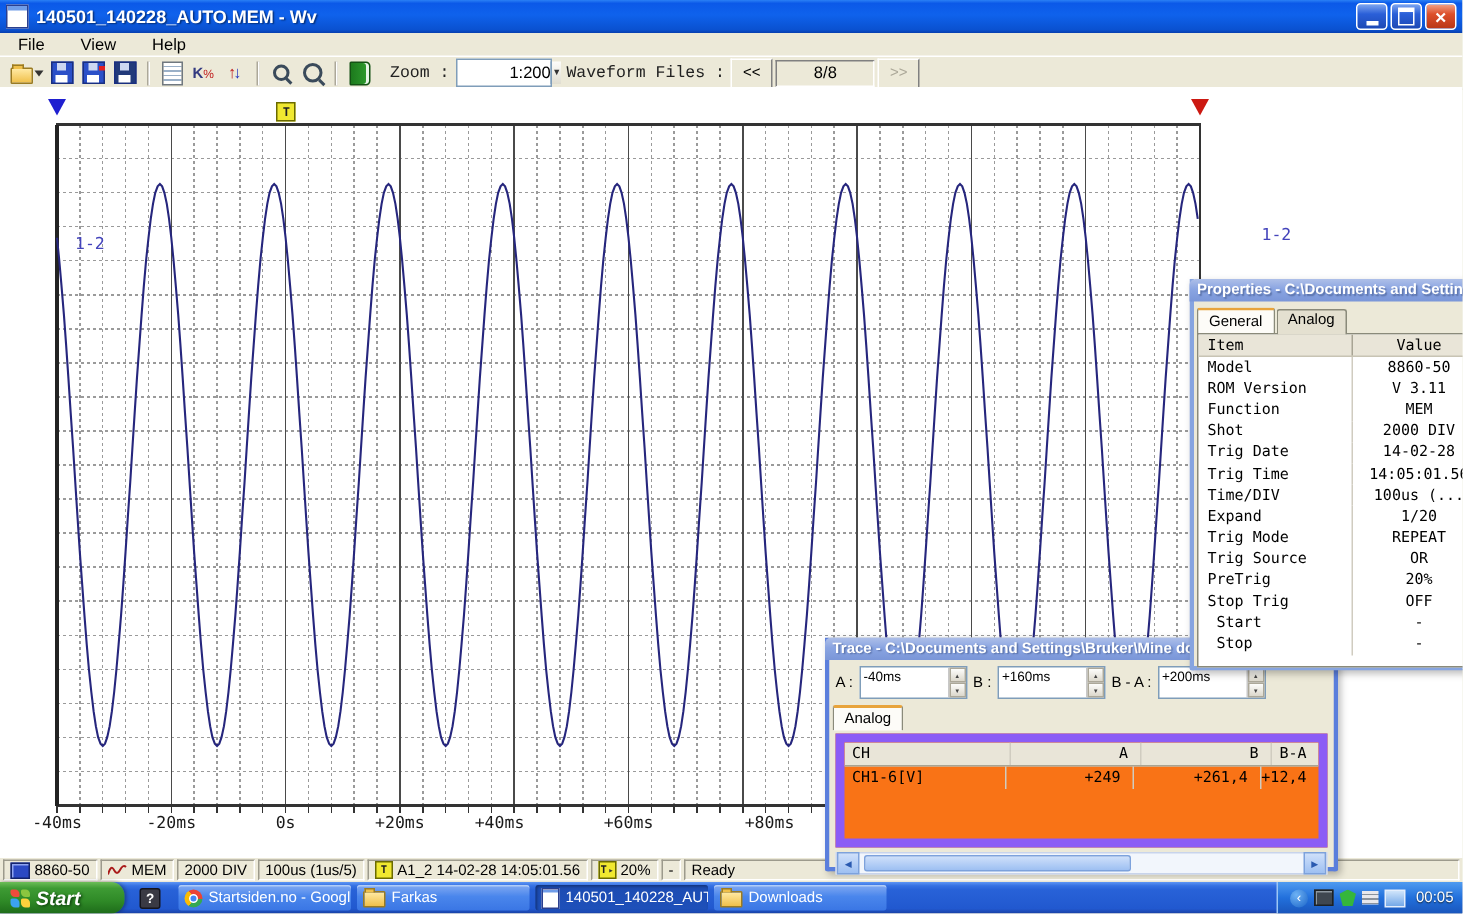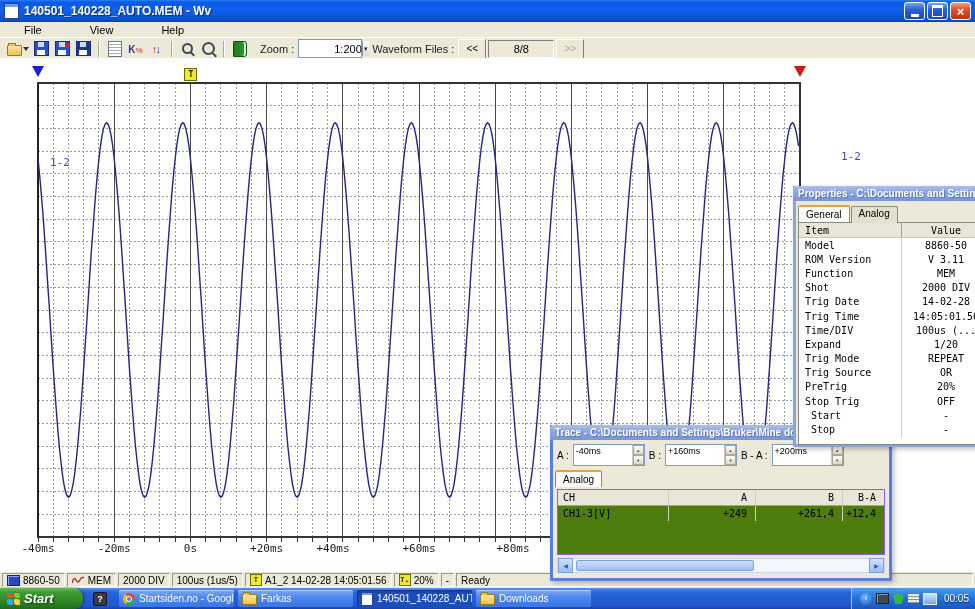--- a/index.html
+++ b/index.html
@@ -11,21 +11,21 @@
     display:flex;align-items:center;color:#fff;font-weight:bold;font-size:12px;padding:0 4px;box-sizing:border-box;z-index:1;}
   .app-icon{width:13px;height:14px;background:#fff;border:1px solid #2a3f8f;box-shadow:inset 0 3px 0 #6f9ce8;margin-right:5px;}
   .titlebar .title{flex:1;text-shadow:1px 1px 1px #04307c;white-space:nowrap;overflow:hidden;}
   .winbtn{width:21px;height:18px;border-radius:3px;margin-left:2px;display:flex;align-items:center;justify-content:center;
     border:1px solid #fff;box-sizing:border-box;color:#fff;}
   .winbtn.min,.winbtn.max{background:linear-gradient(180deg,#7ba4ef,#2a5fd8 40%,#1d49b5);}
   .winbtn.close{background:linear-gradient(180deg,#f0a086,#dd4f2a 40%,#b93717);font-size:13px;font-weight:bold;line-height:1;}
   .glyph-min{width:8px;height:3px;background:#fff;margin-top:8px;}
   .glyph-max{width:9px;height:8px;border:1px solid #fff;border-top:3px solid #fff;}
   .menubar{position:absolute;top:22px;left:0;width:975px;height:15px;background:#ece9d8;font-size:11px;display:flex;align-items:center;z-index:1;}
-  .menubar span{padding:1px 24px;}
+  .menubar span{padding:1px 12px;}
   .toolbar{position:absolute;top:37px;left:0;width:975px;height:21px;background:#ece9d8;border-top:1px solid #fff;
     border-bottom:1px solid #d8d4c8;display:flex;align-items:center;font-size:11px;z-index:1;}
   .tb-sep{width:1px;height:16px;background:#aca899;border-right:1px solid #fff;margin:0 4px;}
   .tb-btn{width:21px;height:19px;display:flex;align-items:center;justify-content:center;position:relative;}
   .ic-folder{width:13px;height:9px;background:linear-gradient(#ffe9a2,#f0c04a);border:1px solid #9a7b22;border-radius:1px;position:relative;margin-top:3px;}
   .ic-folder::before{content:"";position:absolute;top:-3px;left:0;width:6px;height:2px;background:#f0c04a;border:1px solid #9a7b22;border-bottom:none;}
   .ic-drop{width:0;height:0;border-left:3px solid transparent;border-right:3px solid transparent;border-top:4px solid #333;margin-left:1px;}
   .ic-floppy{width:13px;height:13px;background:#2b50c8;border:1px solid #1a2f80;position:relative;}
   .ic-floppy::before{content:"";position:absolute;top:0;left:3px;width:6px;height:5px;background:#cdd8f2;}
   .ic-floppy::after{content:"";position:absolute;bottom:0;left:2px;width:8px;height:5px;background:#fff;}
@@ -33,21 +33,21 @@
   .ic-floppy.reddot::before{background:#cdd8f2;box-shadow:6px 1px 0 -1px #e02020;}
   .ic-sheet{width:12px;height:14px;background:repeating-linear-gradient(#fff 0 2px,#9ab0c8 2px 3px);border:1px solid #70787f;}
   .ic-convert b{font-size:10px;color:#333a80;}
   .ic-convert i{font-size:8px;color:#c02020;font-style:normal;}
   .arrow-up{color:#c02020;font-size:11px;font-weight:bold;}
   .arrow-dn{color:#2030c0;font-size:11px;font-weight:bold;margin-left:-2px;}
   .ic-mag{width:7px;height:7px;border:2px solid #3a4a5a;border-radius:50%;position:relative;}
   .ic-mag::after{content:"";position:absolute;width:5px;height:2px;background:#3a4a5a;transform:rotate(45deg);right:-4px;bottom:-3px;}
   .ic-mag.big{width:9px;height:9px;}
   .ic-book{width:12px;height:14px;background:linear-gradient(90deg,#1d7a1d,#2f9e2f);border:1px solid #145214;border-radius:1px 3px 3px 1px;box-shadow:inset -2px 0 0 #e8f5e8;}
-  .tb-label{margin:0 4px 0 10px;color:#222;}
+  .tb-label{margin:0 4px 0 10px;color:#222;font-family:Liberation Mono, monospace;}
   .combo{width:62px;height:17px;background:#fff;border:1px solid #7f9db9;display:flex;align-items:center;font-size:11px;}
   .combo .val{flex:1;padding-left:3px;margin-left:32px;}
   .combo .dd{width:15px;height:15px;background:linear-gradient(#fdfdfb,#e0ddd0);border-left:1px solid #7f9db9;display:flex;align-items:center;justify-content:center;font-size:6px;color:#333;}
   .xp-btn{height:18px;min-width:22px;background:#ece9d8;border:1px solid;border-color:#fff #808080 #808080 #fff;
     font-size:10px;display:flex;align-items:center;justify-content:center;padding:0 2px;}
   .xp-btn.disabled{color:#aca899;}
   .count-box{width:64px;height:16px;border:1px solid;border-color:#808080 #fff #fff #808080;background:#ece9d8;
     font-size:11px;display:flex;align-items:center;justify-content:center;margin:0 2px;}
   
   .client{position:absolute;top:58px;left:0;width:975px;height:514px;background:#fff;z-index:1;}
@@ -90,21 +90,21 @@
   .prow .c2{width:88px;text-align:center;border-right:1px solid #d0ccc0;align-self:stretch;display:flex;align-items:center;justify-content:center;}
   .prow.header .c2{border-right:1px solid #a8a494;}
   
   #trace{left:550px;top:425px;width:336px;height:153px;z-index:5;border-color:#5a7edc;}
   .cursor-row{display:flex;align-items:center;gap:4px;padding:4px 4px 0 4px;font-size:10px;}
   .spin{width:72px;height:22px;background:#fff;border:1px solid #7f9db9;display:flex;box-sizing:border-box;}
   .spin .v{flex:1;font-size:9px;padding:1px 0 0 2px;}
   .spin .btns{width:11px;display:flex;flex-direction:column;border-left:1px solid #c8c8c8;}
   .spin .btns div{flex:1;background:linear-gradient(#fdfdfb,#dcd8cc);border:1px solid #aca899;font-size:4px;
     display:flex;align-items:center;justify-content:center;color:#444;}
-  .ttable{margin:2px 4px 0 4px;border:1px solid #8b5cf6;background:#4d7c0f;height:64px;overflow:hidden;
+  .ttable{margin:2px 4px 0 4px;border:6px solid #8b5cf6;background:#f97316;height:64px;overflow:hidden;
     font:10px "DejaVu Sans Mono",monospace;}
   .trow{display:flex;height:15px;align-items:center;}
   .trow.header{background:#e9e5d8;border-bottom:1px solid #a8a494;}
   .trow .tc{align-self:stretch;display:flex;align-items:center;border-right:1px solid #d0ccc0;}
   .trow .tc0{width:105px;padding-left:5px;}
   .trow .tc1,.trow .tc2{width:78px;justify-content:flex-end;padding-right:8px;}
   .trow .tc3{flex:1;justify-content:flex-end;padding-right:8px;border-right:none;}
   .hscroll{margin:3px 4px 0 4px;height:13px;background:#f2f6fc;border:1px solid #c8d4ec;display:flex;align-items:center;}
   .hs-btn{width:13px;height:13px;background:linear-gradient(#cfe0fa,#9ec0f2);border:1px solid #7da2dc;color:#2a5ab0;
     font-size:6px;display:flex;align-items:center;justify-content:center;}
@@ -495,21 +495,21 @@
     <div class="tab active">Analog</div>
   </div>
   <div class="ttable" id="trace-table">
       <div class="trow header">
         <span class="tc tc0">CH</span>
         <span class="tc tc1">A</span>
         <span class="tc tc2">B</span>
         <span class="tc tc3">B-A</span>
       </div>
       <div class="trow">
-        <span class="tc tc0">CH1-3[V]</span>
+        <span class="tc tc0">CH1-6[V]</span>
         <span class="tc tc1">+249</span>
         <span class="tc tc2">+261,4</span>
         <span class="tc tc3">+12,4</span>
       </div>
     </div>
   <div class="hscroll">
     <div class="hs-btn">◀</div>
     <div class="hs-track">
         <div class="hs-thumb"></div>
       </div>

